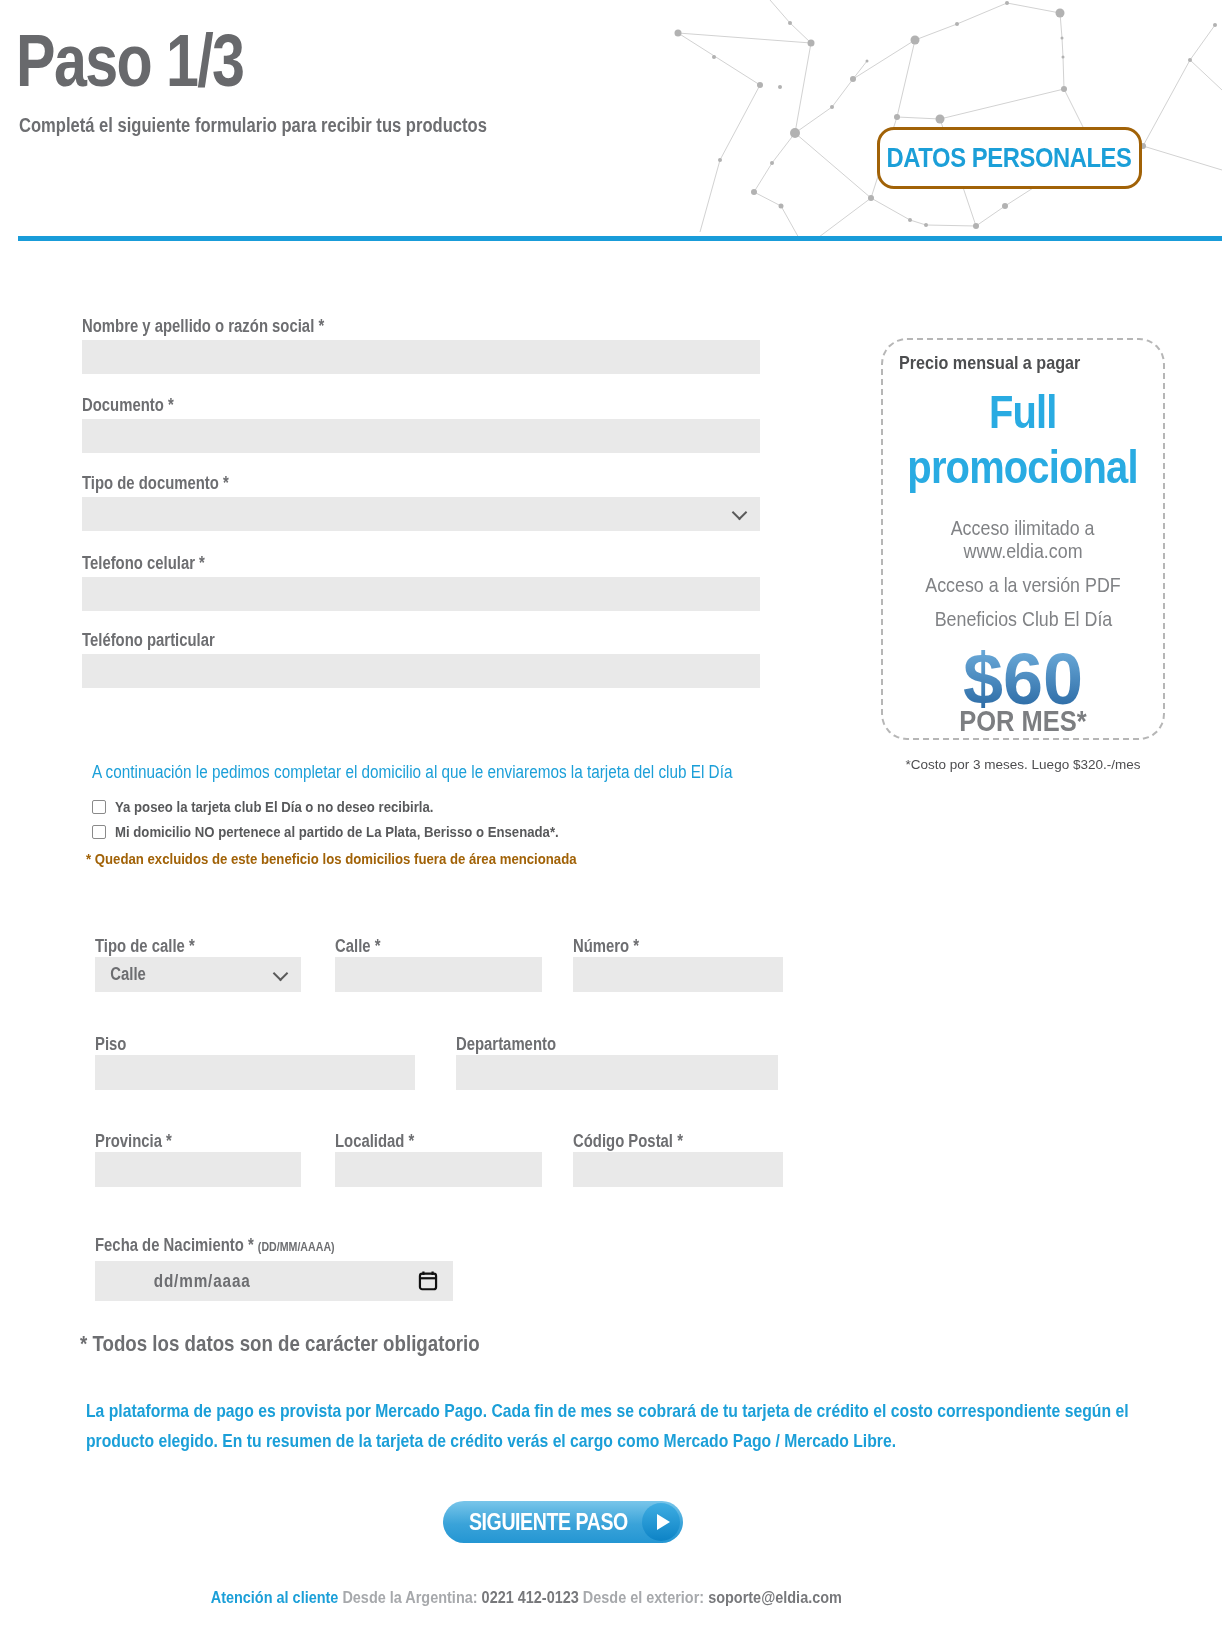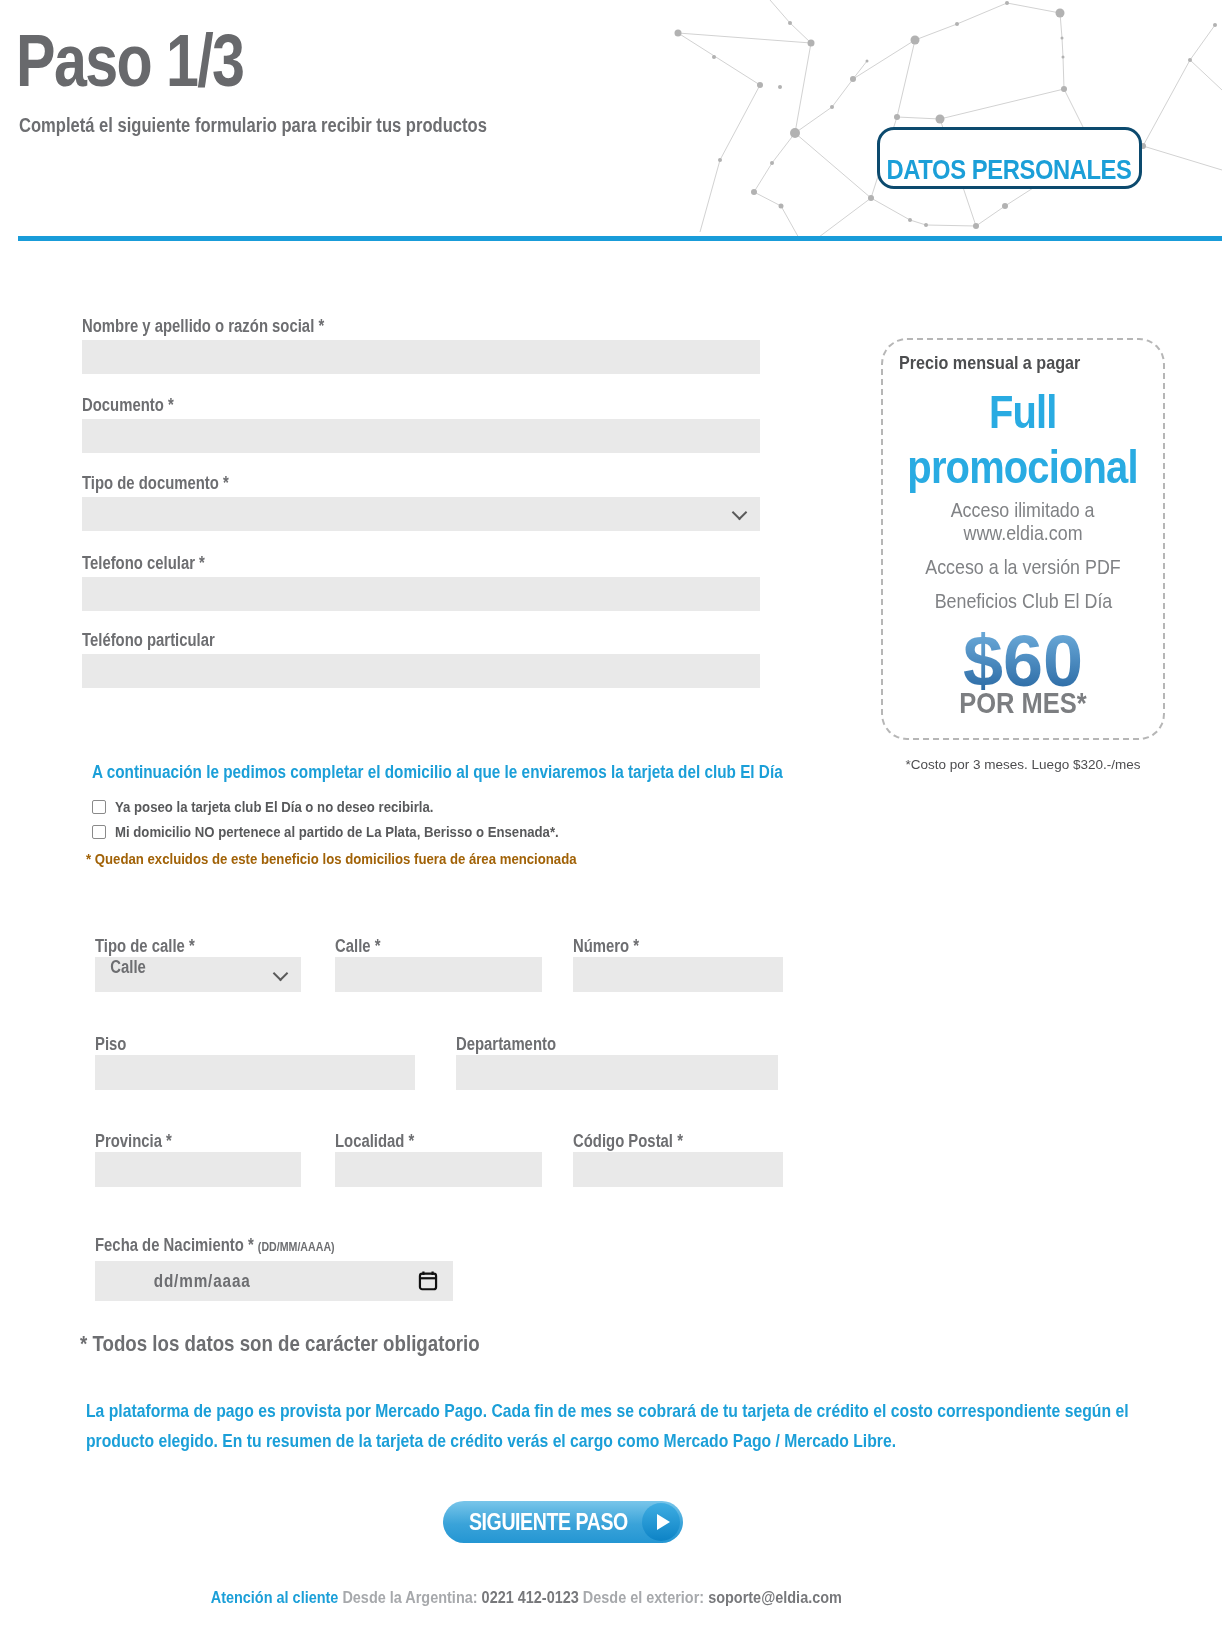--- a/index.html
+++ b/index.html
@@ -8,52 +8,52 @@
   .cond{display:inline-block;transform:scaleX(.85);transform-origin:0 50%;white-space:nowrap;}
   .cond-c{display:inline-block;transform:scaleX(.85);transform-origin:50% 50%;white-space:nowrap;}
 
   
   .page-title{position:absolute;left:16px;top:18px;font-size:74px;font-weight:bold;
               color:#68696c;letter-spacing:-2px;transform:scaleX(.8);transform-origin:0 0;white-space:nowrap;}
   .page-subtitle{position:absolute;left:19px;top:114px;font-size:19.5px;font-weight:bold;color:#6d6e71;}
   .divider{position:absolute;left:18px;top:236px;width:1204px;height:5px;background:#199cd9;}
   .net{position:absolute;left:630px;top:0;width:592px;height:240px;}
   .badge{position:absolute;left:877px;top:127px;width:259px;height:56px;background:#fff;
-         border:3px solid #0c4a6e;border-radius:17px;display:flex;align-items:flex-end;justify-content:center;z-index:2;}
+         border:3px solid #a16207;border-radius:17px;display:flex;align-items:center;justify-content:center;z-index:2;}
   .badge span{font-size:28px;font-weight:bold;color:#1b9fd8;letter-spacing:-.5px;}
 
   
   .lbl{font-size:17.5px;font-weight:bold;color:#6d6e71;}
   .tinput{position:absolute;background:#e9e9e9;border:none;outline:none;box-sizing:border-box;
           font-family:"Liberation Sans",sans-serif;font-size:17px;color:#58595b;padding:0 10px;}
-  .selbox{position:absolute;background:#e9e9e9;display:flex;align-items:flex-start;box-sizing:border-box;cursor:pointer;}
+  .selbox{position:absolute;background:#e9e9e9;display:flex;align-items:center;box-sizing:border-box;cursor:pointer;}
   .selbox .val{font-size:17.5px;font-weight:bold;color:#6d6e71;padding-left:18px;}
   .chev{position:absolute;right:15px;top:50%;width:9px;height:9px;margin-top:-7px;
         border-right:2px solid #5a5a5a;border-bottom:2px solid #5a5a5a;transform:rotate(45deg);}
 
   .tf{position:absolute;left:82px;width:678px;height:60px;}
   .tf .lbl{position:absolute;left:0;top:0;}
   .tf .tinput,.tf .selbox{left:0;top:24px;width:678px;height:34px;}
 
   
   .panel{position:absolute;left:881px;top:338px;width:284px;height:402px;border:2px dashed #b6b6b6;
          border-radius:26px;box-sizing:border-box;text-align:center;}
   .panel-header{position:absolute;left:16px;top:12px;font-size:19px;font-weight:bold;color:#4d4e50;}
   .plan{margin-top:44px;line-height:55px;font-size:47px;font-weight:bold;color:#29abe2;letter-spacing:-1px;}
-  .features{margin-top:4px;font-size:21px;color:#808285;line-height:23px;}
+  .features{margin-top:22px;font-size:21px;color:#808285;line-height:23px;}
   .feat-gap{margin-top:11px;}
   .price{margin-top:20px;font-size:72px;font-weight:bold;line-height:58px;
          background:linear-gradient(180deg,#6aa9d8 0%,#2d6ca6 100%);
          -webkit-background-clip:text;background-clip:text;color:transparent;}
   .period{font-size:30px;font-weight:bold;color:#7c7e81;line-height:26px;}
   .panel-footnote{position:absolute;left:881px;top:757px;width:284px;text-align:center;
                   font-size:13.5px;color:#4d4d4f;}
 
   
-  .dom-heading{position:absolute;left:92px;top:762px;font-size:18px;font-weight:bold;color:#1b9fd8;}
+  .dom-heading{position:absolute;left:92px;top:762px;font-size:18px;font-weight:normal;color:#1b9fd8;}
   .cb-row{position:absolute;left:92px;display:flex;align-items:center;}
   .cb-row input{appearance:none;-webkit-appearance:none;width:14px;height:14px;border:1.5px solid #8a8a8a;
                 border-radius:2px;background:#fff;margin:0 9px 0 0;cursor:pointer;flex:none;}
   .cb-row .cb-lbl{font-size:15.5px;font-weight:bold;color:#58595b;}
   .red-note{position:absolute;left:86px;top:850px;font-size:15.5px;font-weight:bold;color:#a16207;}
 
   .addr-lbl{position:absolute;font-size:17.5px;font-weight:bold;color:#6d6e71;}
   .addr-input{border:none;outline:none;background:#e9e9e9;position:absolute;box-sizing:border-box;
               font-family:"Liberation Sans",sans-serif;font-size:17px;color:#58595b;padding:0 10px;}
 

